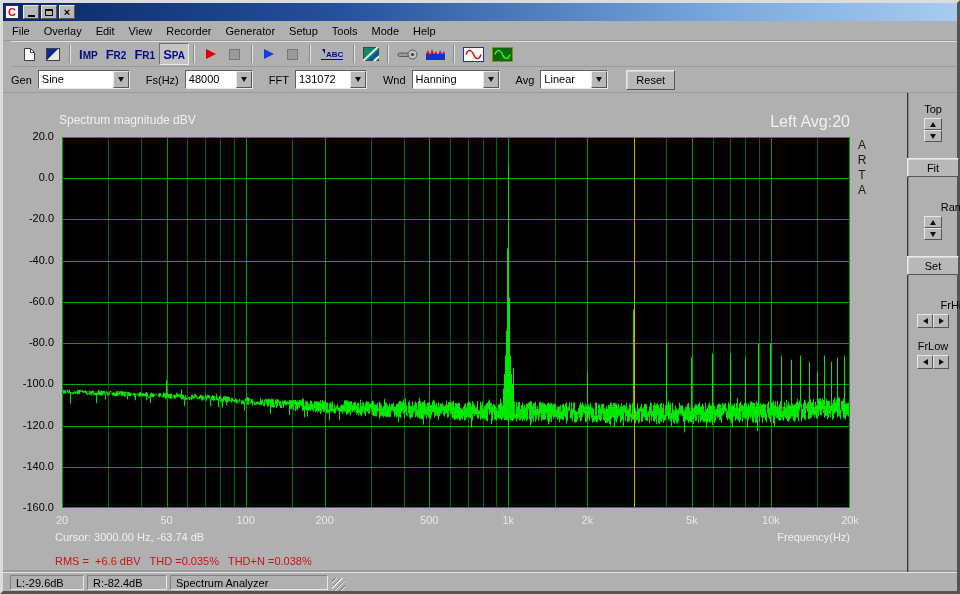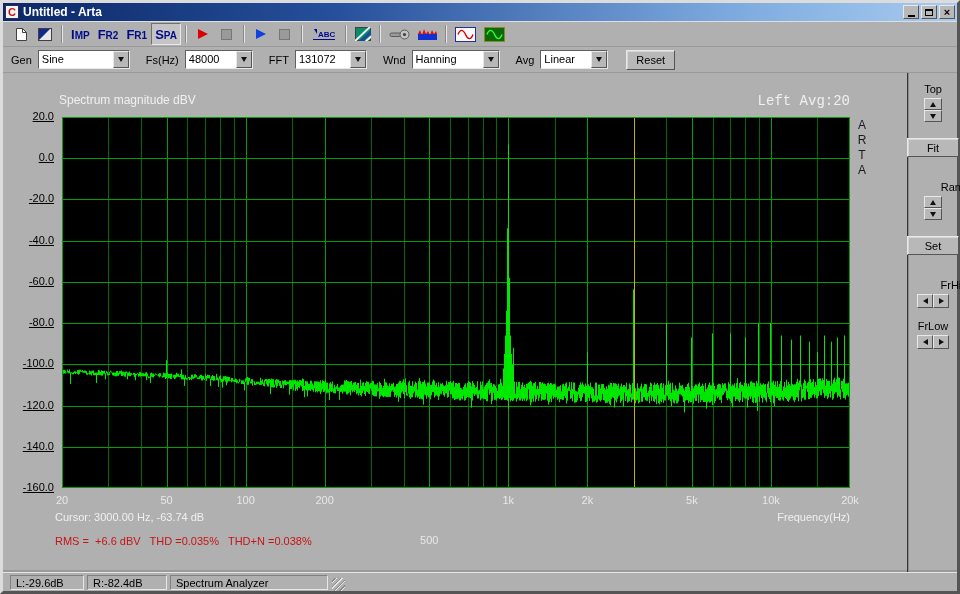--- a/index.html
+++ b/index.html
@@ -24,21 +24,21 @@
   .glyph-max{ width:8px; height:7px; border:1px solid #000; border-top:2px solid #000; }
   .glyph-close{ font-size:11px; line-height:10px; font-weight:bold; }
 
   
   .menubar{ height:20px; display:flex; align-items:center; padding-left:2px;
     border-bottom:1px solid #9a9a9a; }
   .menu-item{ padding:3px 7px; white-space:nowrap; }
 
   
   .toolbar{ height:26px; display:flex; align-items:center; padding-left:6px;
-    border-bottom:1px solid #9a9a9a; border-top:1px solid #dedede; }
+    border-bottom:1px solid #9a9a9a; border-top:1px solid #dedede;margin-left:8px; }
   .tb-btn{ height:22px; min-width:24px; padding:0 3px; background:transparent; border:1px solid transparent;
     display:flex; align-items:center; justify-content:center; }
   .tb-btn.pressed{ border-color:#707070 #e8e8e8 #e8e8e8 #707070; background:#c4c4c4; }
   .tb-sep{ width:2px; height:18px; margin:0 4px; border-left:1px solid #8a8a8a; border-right:1px solid #e4e4e4; }
   .tb-label{ display:block; color:#000a8c; font-weight:bold; font-size:10px; letter-spacing:0; }
   .tb-label::first-letter{ font-size:13px; }
 
   
   .ctrlbar{ height:26px; display:flex; align-items:center; padding-left:8px; border-bottom:1px solid #9a9a9a; }
   .ctrl-label{ margin-right:6px; white-space:nowrap; }
@@ -48,23 +48,23 @@
   .combo-btn{ width:16px; background:#b8b8b8; border:1px solid; border-color:#e8e8e8 #555 #555 #e8e8e8;
     display:flex; align-items:center; justify-content:center; }
   .push-btn{ height:20px; padding:0 9px; background:#b8b8b8; border:1px solid;
     border-color:#e8e8e8 #555 #555 #e8e8e8; box-shadow:inset 1px 1px 0 #d6d6d6;
     font-size:11px; display:flex; align-items:center; justify-content:center; }
 
   
   .client{ flex:1; display:flex; position:relative; }
   .plot-area{ position:relative; width:934px; }
   .plot-title{ position:absolute; left:56px; top:20px; color:#f0f0f0; font-size:12px; }
-  .avg-text{ position:absolute; right:57px; top:20px; color:#f0f0f0; font-size:14px;font-family:Liberation Mono, monospace; }
+  .avg-text{ position:absolute; right:57px; top:20px; color:#f0f0f0; font-size:16px; }
   .plot-svg{ position:absolute; left:59px; top:44px; background:#000; display:block; }
-  .y-tick{ position:absolute; width:55px; left:0; text-align:right; padding-right:4px; color:#000; font-size:11px;text-decoration:underline; }
+  .y-tick{ position:absolute; width:55px; left:0; text-align:right; padding-right:4px; color:#000; font-size:11px; }
   .x-tick{ position:absolute; top:421px; transform:translateX(-50%); color:#e8e8e8; font-size:11px; }
   .brand{ position:absolute; left:852px; top:45px; color:#1a1a1a; font-size:12px; line-height:15px; text-align:center; width:14px; }
   .cursor-text{ position:absolute; left:52px; top:438px; color:#f0f0f0; white-space:pre; }
   .freq-label{ position:absolute; right:57px; top:438px; color:#f0f0f0; }
   .rms-text{ position:absolute; left:52px; top:462px; color:#c81414; white-space:pre; }
 
   
   .sidebar{ width:50px; border-left:2px solid; border-color:#8a8a8a; border-left-style:groove;
     display:flex; flex-direction:column; align-items:center; }
   .sb-label{ margin-top:10px; font-size:11px; }
@@ -95,34 +95,45 @@
 </style>
 </head>
 <body>
 
 <div class="window">
 
   <div class="titlebar">
     <div class="app-icon">
         <span>C</span>
       </div>
-    <div class="title-text">Untitled - Arta</div>
     <div class="winbtns">
       <div class="winbtn">
           <span class="glyph-min"></span>
         </div>
       <div class="winbtn">
           <span class="glyph-max"></span>
         </div>
       <div class="winbtn">
           <span class="glyph-close">×</span>
         </div>
     </div>
   </div>
 
+  <div class="menubar" id="menubar">
+      <span class="menu-item">File</span>
+      <span class="menu-item">Overlay</span>
+      <span class="menu-item">Edit</span>
+      <span class="menu-item">View</span>
+      <span class="menu-item">Recorder</span>
+      <span class="menu-item">Generator</span>
+      <span class="menu-item">Setup</span>
+      <span class="menu-item">Tools</span>
+      <span class="menu-item">Mode</span>
+      <span class="menu-item">Help</span>
+    </div>
 
   <div class="toolbar">
     <div class="tb-btn">
       <svg width="13" height="15">
           <path d="M1.5 1.5h6l4 4v8h-10z" fill="#fdfdfd" stroke="#404040"></path>
           <path d="M7.5 1.5v4h4" fill="none" stroke="#404040"></path>
         </svg>
     </div>
     <div class="tb-btn">
       <svg width="14" height="13">
@@ -314,21 +325,21 @@
         <div class="y-tick" style="top: 201.889px;">-60.0</div>
         <div class="y-tick" style="top: 243.111px;">-80.0</div>
         <div class="y-tick" style="top: 284.333px;">-100.0</div>
         <div class="y-tick" style="top: 325.556px;">-120.0</div>
         <div class="y-tick" style="top: 366.778px;">-140.0</div>
         <div class="y-tick" style="top: 408px;">-160.0</div>
         <div class="x-tick" style="left: 59px;">20</div>
         <div class="x-tick" style="left: 163.526px;">50</div>
         <div class="x-tick" style="left: 242.596px;">100</div>
         <div class="x-tick" style="left: 321.667px;">200</div>
-        <div class="x-tick" style="left: 426.192px; margin-top: 40px;">500</div>
+        <div class="x-tick" style="left: 426.192px;">500</div>
         <div class="x-tick" style="left: 505.263px;">1k</div>
         <div class="x-tick" style="left: 584.333px;">2k</div>
         <div class="x-tick" style="left: 688.859px;">5k</div>
         <div class="x-tick" style="left: 767.929px;">10k</div>
         <div class="x-tick" style="left: 847px;">20k</div>
       </div>
 
     <div class="sidebar">
       <div class="sb-label">Top</div>
       <div class="spin">

